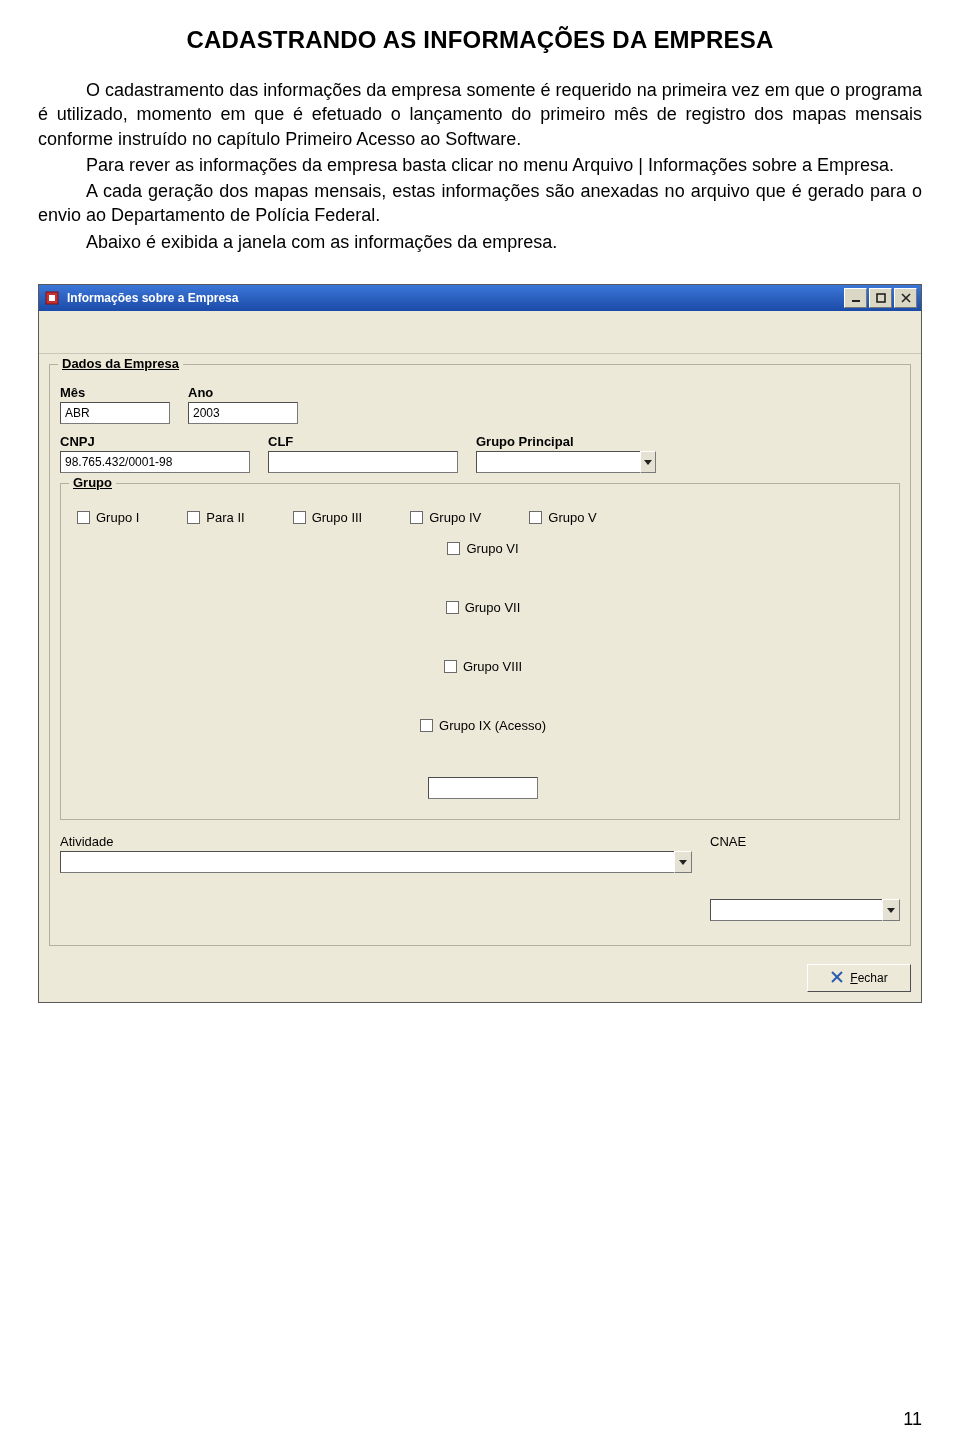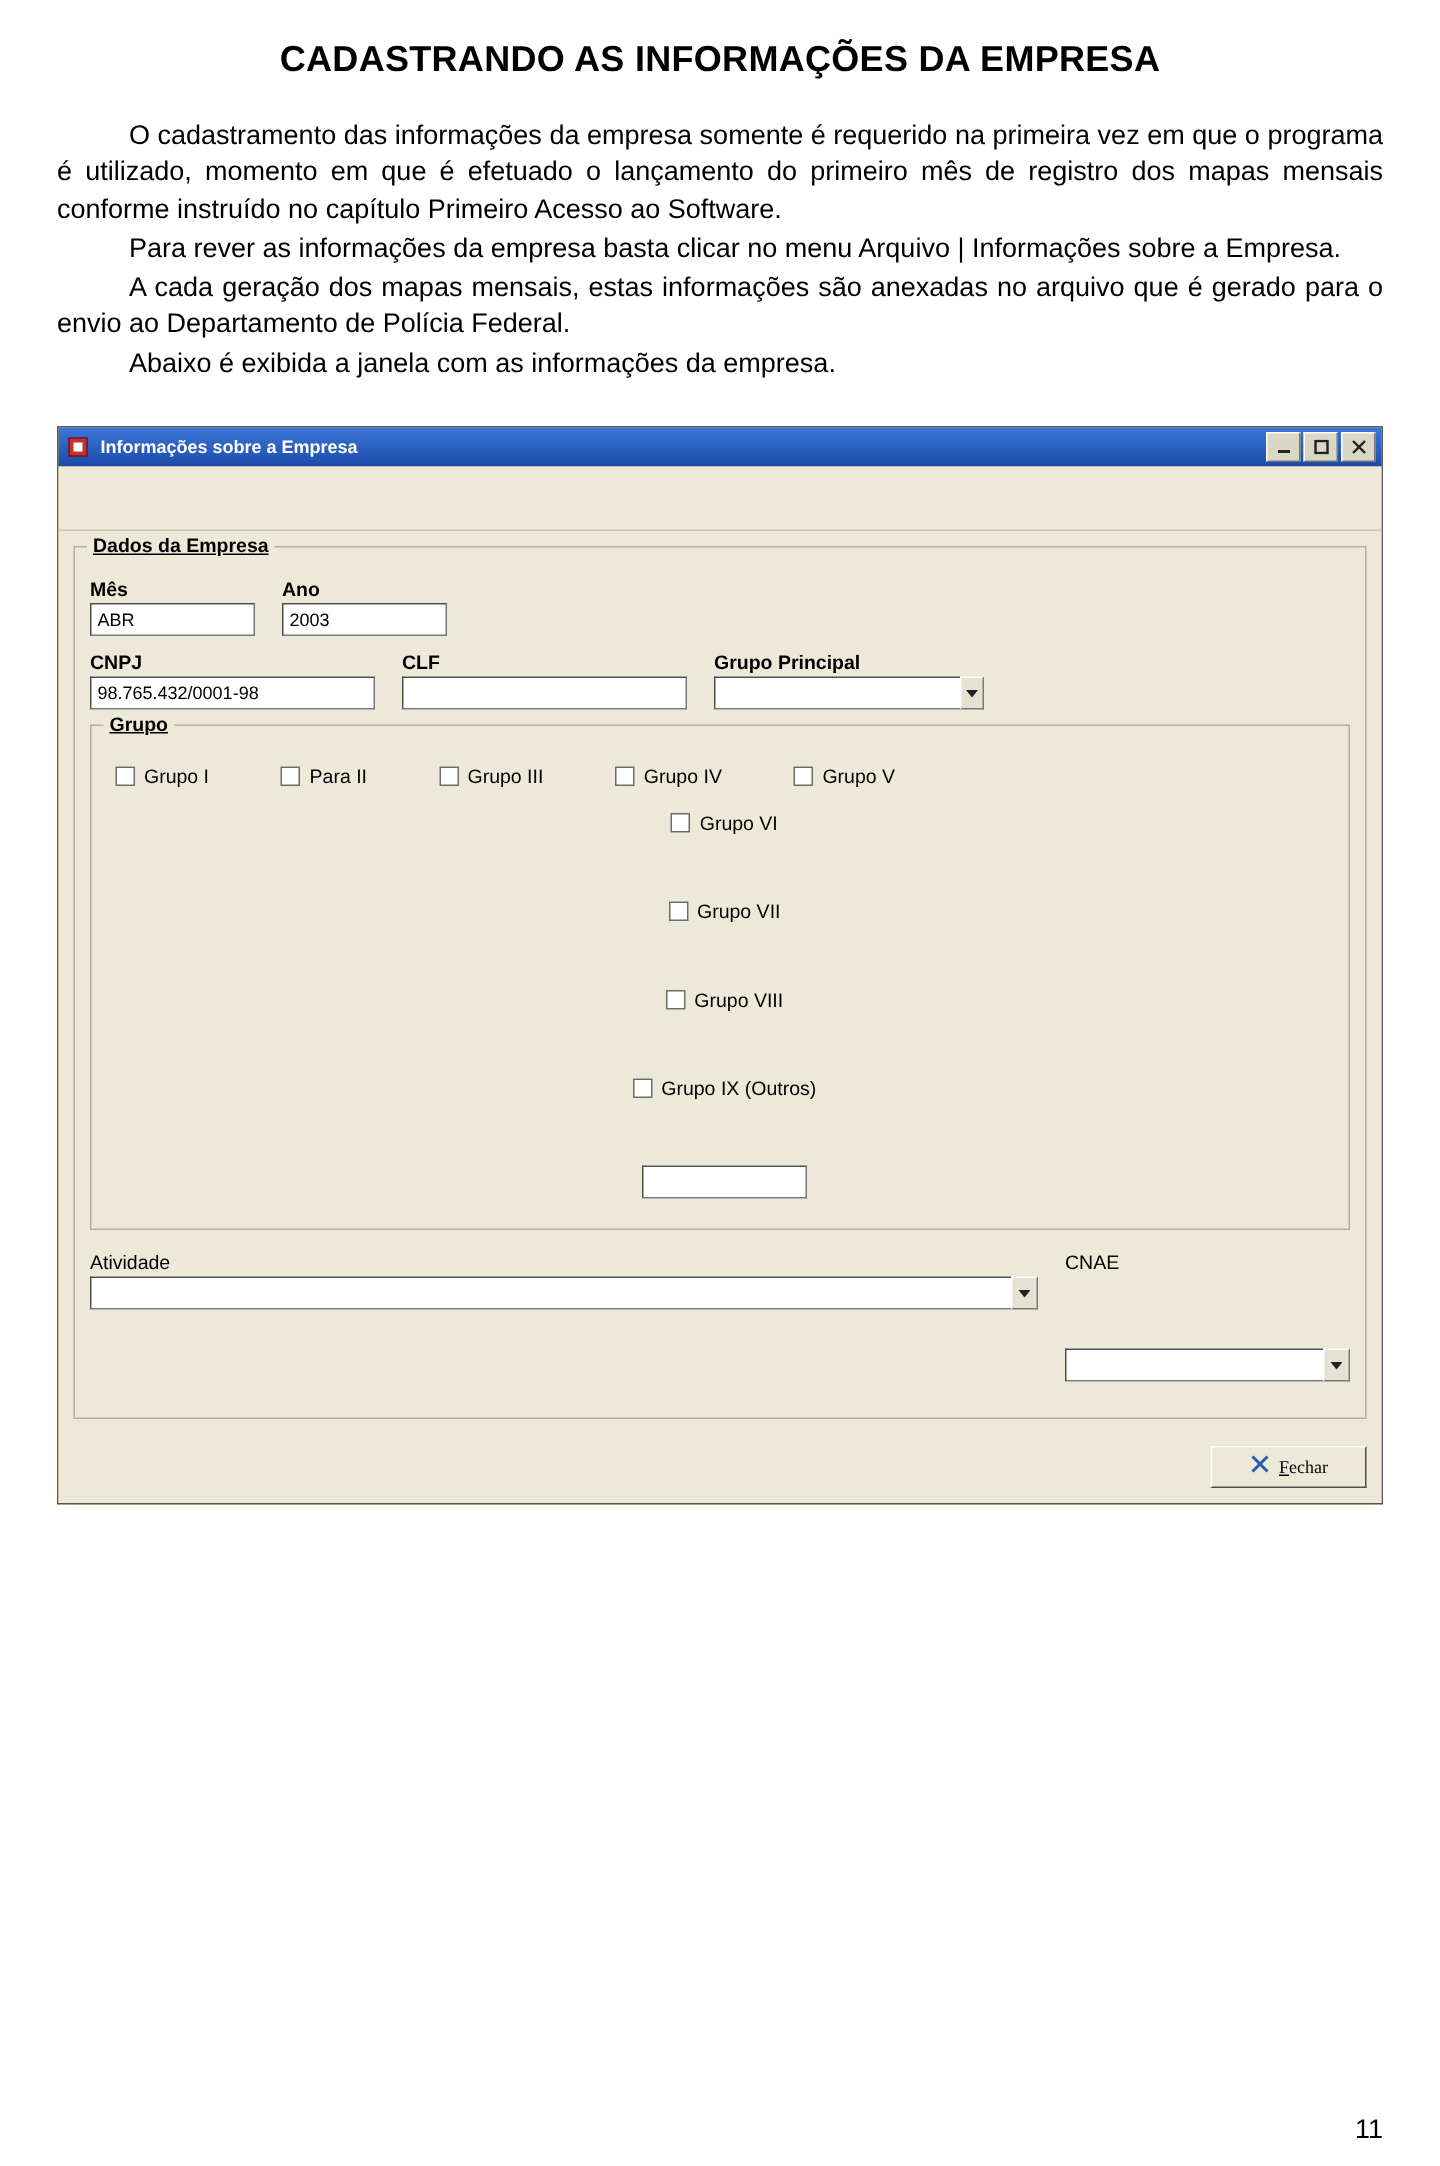--- a/index.html
+++ b/index.html
@@ -2,21 +2,21 @@
 <html><head>
 <meta charset="utf-8">
 <style>
   html,body{margin:0;padding:0;background:#fff;font-family:Arial,Helvetica,sans-serif;color:#000;}
   .page{width:960px;min-height:1444px;margin:0 auto;padding:20px 38px 0 38px;box-sizing:border-box;position:relative;}
   .doc-title{font-size:24px;font-weight:bold;text-align:center;margin:6px 0 24px 0;letter-spacing:.2px;}
   .doc-body p{font-size:18px;line-height:1.35;margin:0 0 2px 0;text-align:justify;}
   .indent{text-indent:48px;}
   .screenshot{margin-top:30px;}
   
-  .win{border:1px solid #595959;font-family:Tahoma,Arial,sans-serif;font-size:12px;background:#fde047;}
+  .win{border:1px solid #595959;font-family:Tahoma,Arial,sans-serif;font-size:12px;background:#15803d;}
   .titlebar{height:26px;background:linear-gradient(#3b77d8,#1b4aa8);display:flex;align-items:center;color:#fff;padding:0 4px;}
   .title-icon{width:18px;height:18px;margin-right:6px;display:flex;align-items:center;justify-content:center;}
   .title-icon svg{width:16px;height:16px;}
   .title-text{font-weight:bold;font-size:12px;flex:0 0 auto;}
   .title-spacer{flex:1;}
   .win-btns{display:flex;gap:2px;}
   .win-btn{width:21px;height:18px;background:#dad7c5;border:1px solid #fff;border-right-color:#777;border-bottom-color:#777;display:flex;align-items:center;justify-content:center;color:#222;font-size:12px;line-height:1;}
   .client{background:#ece9d8;}
   .toolbar-blank{height:42px;border-bottom:1px solid #c9c6b7;}
   .fieldset{border:1px solid #b3b0a0;background:#ece9d8;margin:10px 10px 12px 10px;padding:20px 10px 14px 10px;position:relative;}
@@ -28,21 +28,21 @@
   .combo{display:flex;}
   .combo .input{flex:1;border-right:none;}
   .combo .arrow{width:18px;height:22px;background:#e5e2d3;border:1px solid #7a7a7a;border-top-color:#fff;border-left-color:#fff;display:flex;align-items:center;justify-content:center;box-sizing:border-box;}
   .combo .arrow span{display:block;width:0;height:0;border-left:4px solid transparent;border-right:4px solid transparent;border-top:5px solid #222;}
   .check{display:flex;align-items:center;gap:6px;font-size:13px;}
   .check .box{width:13px;height:13px;background:#fff;border:1px solid #6b6b6b;box-sizing:border-box;}
   .checks-row{display:flex;gap:48px;flex-wrap:wrap;margin:6px 0 16px 6px;}
   .checks-row2{display:flex;gap:44px;flex-wrap:wrap;margin:0 0 6px 6px;align-items:center;flex-direction:column;}
   .checks-row2 .input{width:110px;}
   .btn-bar{display:flex;justify-content:flex-end;padding:6px 10px 10px 0;}
-  .btn{height:26px;min-width:82px;background:#ece9d8;border:1px solid #888;border-top-color:#fff;border-left-color:#fff;border-right-color:#505050;border-bottom-color:#505050;display:flex;align-items:center;justify-content:center;gap:6px;padding:0 10px;font-size:12px;font-family:Liberation Serif, serif;}
+  .btn{height:26px;min-width:82px;background:#ece9d8;border:1px solid #888;border-top-color:#fff;border-left-color:#fff;border-right-color:#505050;border-bottom-color:#505050;display:flex;align-items:center;justify-content:center;gap:6px;padding:0 10px;font-size:12px;}
   .btn .mnemonic{text-decoration:underline;}
   .btn svg{width:14px;height:14px;}
   .pagenum{position:absolute;bottom:14px;right:38px;font-size:18px;}
 </style>
 </head>
 <body>
 
 <div class="page">
   <div class="doc-title">CADASTRANDO AS INFORMAÇÕES DA EMPRESA</div>
 
@@ -153,21 +153,21 @@
               <label class="check">
                   <span class="box"></span>
                   <span>Grupo VII</span>
                 </label>
               <label class="check">
                   <span class="box"></span>
                   <span>Grupo VIII</span>
                 </label>
               <label class="check">
                   <span class="box"></span>
-                  <span>Grupo IX (Outros)</span>
+                  <span>Grupo IX (Acesso)</span>
                 </label>
               <input class="input" value="" style="">
             </div>
           </div>
 
           <div class="row">
             <div class="field" style="flex:1;">
               <span class="lbl" style="font-weight:normal;">Atividade</span>
               <div class="combo">
                 <input class="input" value="" style="">

